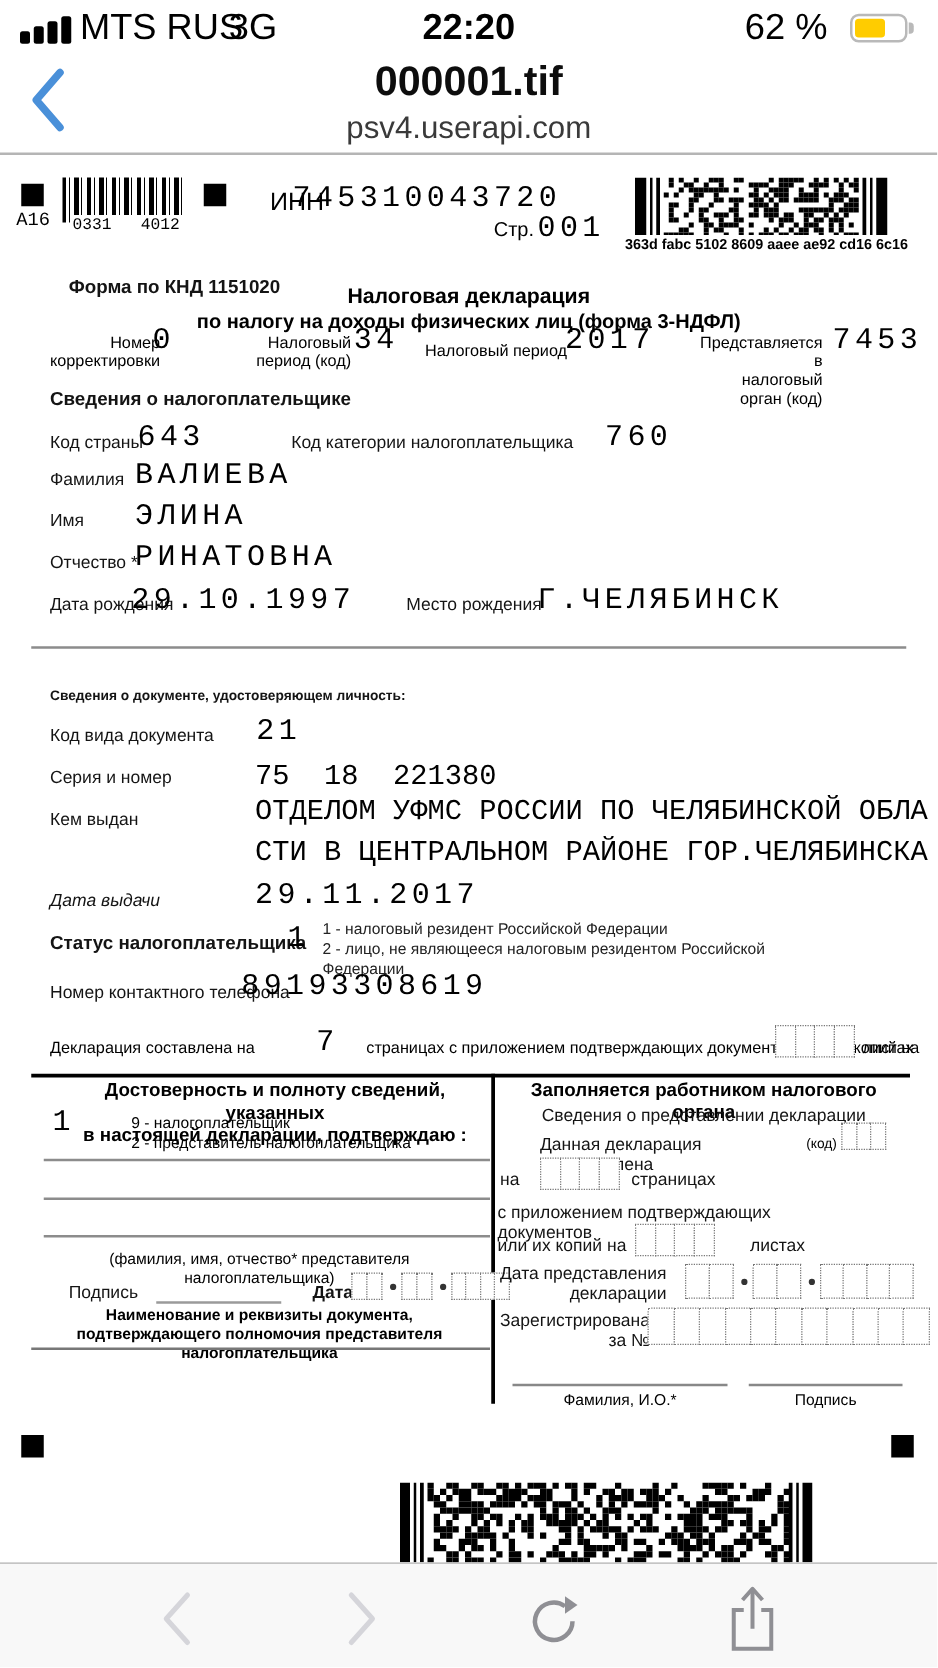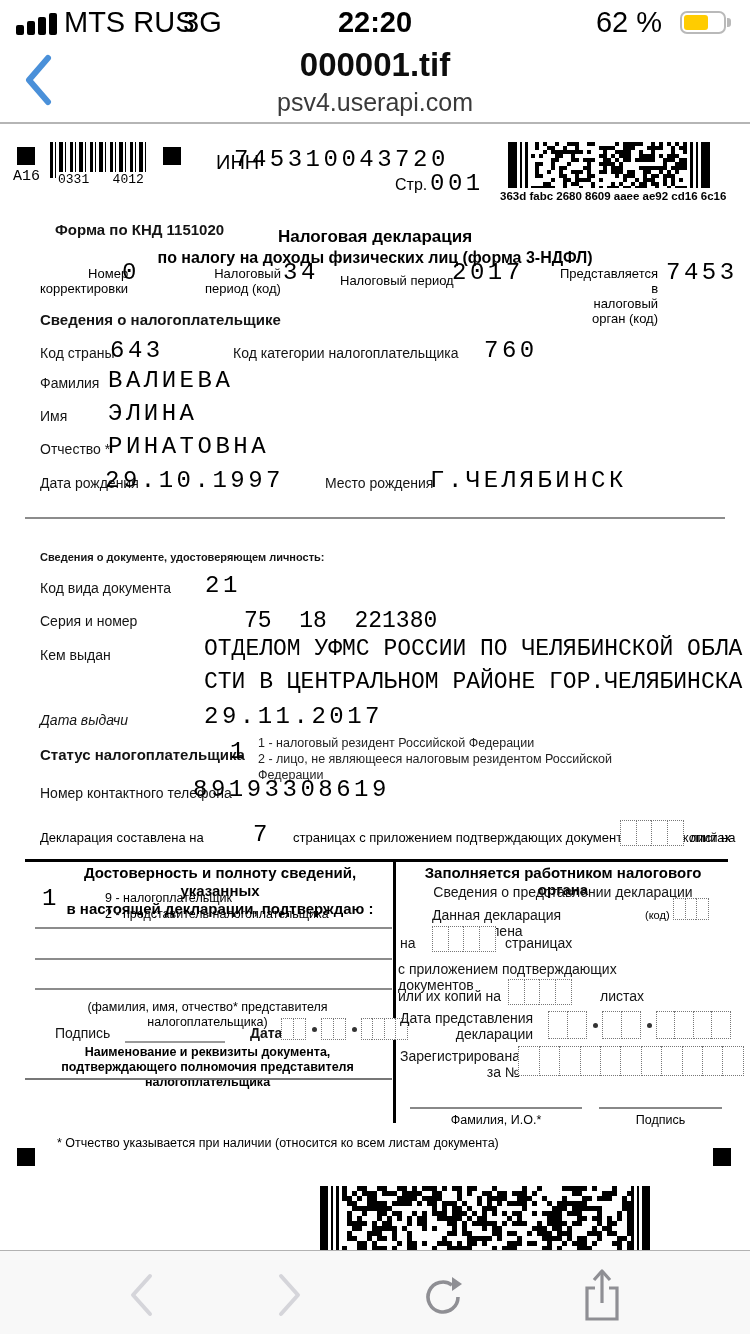--- a/index.html
+++ b/index.html
@@ -311,21 +311,21 @@
           <rect x="119" y="44" width="4" height="4"></rect>
           <rect x="127" y="44" width="4" height="4"></rect>
           <rect x="131" y="44" width="4" height="4"></rect>
           <rect x="135" y="44" width="4" height="4"></rect>
           <rect x="147" y="44" width="4" height="4"></rect>
           <rect x="159" y="44" width="4" height="4"></rect>
           <rect x="167" y="44" width="4" height="4"></rect>
           <rect x="171" y="44" width="4" height="4"></rect>
           <rect x="175" y="44" width="4" height="4"></rect>
         </svg></div>
-    <span class="abs b" style="left:500px;top:67px;width:220px;text-align:center;font-size:11.5px;white-space:nowrap;">363d fabc 2680 8609 aaee ae92 cd16 6c16</span>
+    <span class="abs b" style="left:500px;top:67px;width:220px;text-align:center;font-size:11.5px;white-space:nowrap;">363d fabc 5102 8609 aaee ae92 cd16 6c16</span>
 
     <span class="abs lbl b" style="left:55px;top:99px;font-size:15px;">Форма по КНД 1151020</span>
     <div class="abs b ctr" style="left:0;width:750px;top:104px;font-size:17px;">Налоговая декларация</div>
     <div class="abs b ctr" style="left:0;width:750px;top:126px;font-size:16px;">по налогу на доходы физических лиц (форма 3-НДФЛ)</div>
 
     <div class="abs lbl13 pre" style="left:40px;top:143px;">Номер
 корректировки</div>
     <span class="abs val" style="left:122px;top:136px;">0</span>
     <div class="abs lbl13 pre" style="left:205px;top:143px;">Налоговый
 период (код)</div>
@@ -352,21 +352,21 @@
     <span class="abs val" style="left:105px;top:344px;">29.10.1997</span>
     <span class="abs lbl" style="left:325px;top:352px;">Место рождения</span>
     <span class="abs val" style="left:430px;top:344px;">Г.ЧЕЛЯБИНСК</span>
 
     <div class="abs hline" style="left:25px;top:394px;width:700px;"></div>
 
     <div class="abs lbl b" style="left:40px;top:426px;font-size:11px;">Сведения о документе, удостоверяющем личность:</div>
     <span class="abs lbl" style="left:40px;top:457px;">Код вида документа</span>
     <span class="abs val" style="left:205px;top:449px;">21</span>
     <span class="abs lbl" style="left:40px;top:490px;">Серия и номер</span>
-    <span class="abs valt" style="left:204px;top:482px;margin-left:40px;">75  18  221380</span>
+    <span class="abs valt" style="left:204px;top:482px;">75  18  221380</span>
     <span class="abs lbl" style="left:40px;top:524px;">Кем выдан</span>
     <div class="abs valt pre" style="left:204px;top:510px;">ОТДЕЛОМ УФМС РОССИИ ПО ЧЕЛЯБИНСКОЙ ОБЛА
 СТИ В ЦЕНТРАЛЬНОМ РАЙОНЕ ГОР.ЧЕЛЯБИНСКА</div>
     <span class="abs lbl" style="left:40px;top:589px;font-style:italic;">Дата выдачи</span>
     <span class="abs val" style="left:204px;top:580px;">29.11.2017</span>
 
     <span class="abs lbl b" style="left:40px;top:624px;font-size:15px;">Статус налогоплательщика</span>
     <span class="abs val" style="left:230px;top:615px;">1</span>
     <div class="abs fine" style="left:258px;top:613px;">1 - налоговый резидент Российской Федерации</div>
     <div class="abs fine" style="left:258px;top:629px;">2 - лицо, не являющееся налоговым резидентом Российской Федерации</div>
@@ -480,21 +480,20 @@
         <span class="cell"></span>
         <span class="cell"></span>
         <span class="cell"></span>
         <span class="cell"></span>
       </div>
     <div class="abs hline" style="left:410px;top:984px;width:172px;background:#888;"></div>
     <div class="abs hline" style="left:599px;top:984px;width:123px;background:#888;"></div>
     <div class="abs lbl12 ctr" style="left:410px;top:990px;width:172px;">Фамилия, И.О.*</div>
     <div class="abs lbl12 ctr" style="left:599px;top:990px;width:123px;">Подпись</div>
 
-    <div class="abs lbl12" style="left:57px;top:1013px;">* Отчество указывается при наличии (относится ко всем листам документа)</div>
     <div class="abs sq" style="left:17px;top:1025px;"></div>
     <div class="abs sq" style="left:713px;top:1025px;"></div>
     <div class="abs matrix" style="left:320px;top:1063px;"><svg xmlns="http://www.w3.org/2000/svg" width="330" height="64">
           <rect width="8" height="64"></rect>
           <rect x="11" width="2" height="64"></rect>
           <rect x="16" width="3" height="64"></rect>
           <rect x="322" width="8" height="64"></rect>
           <rect x="317" width="2" height="64"></rect>
           <rect x="311" width="3" height="64"></rect>
           <rect x="22" y="0" width="5" height="5"></rect>

